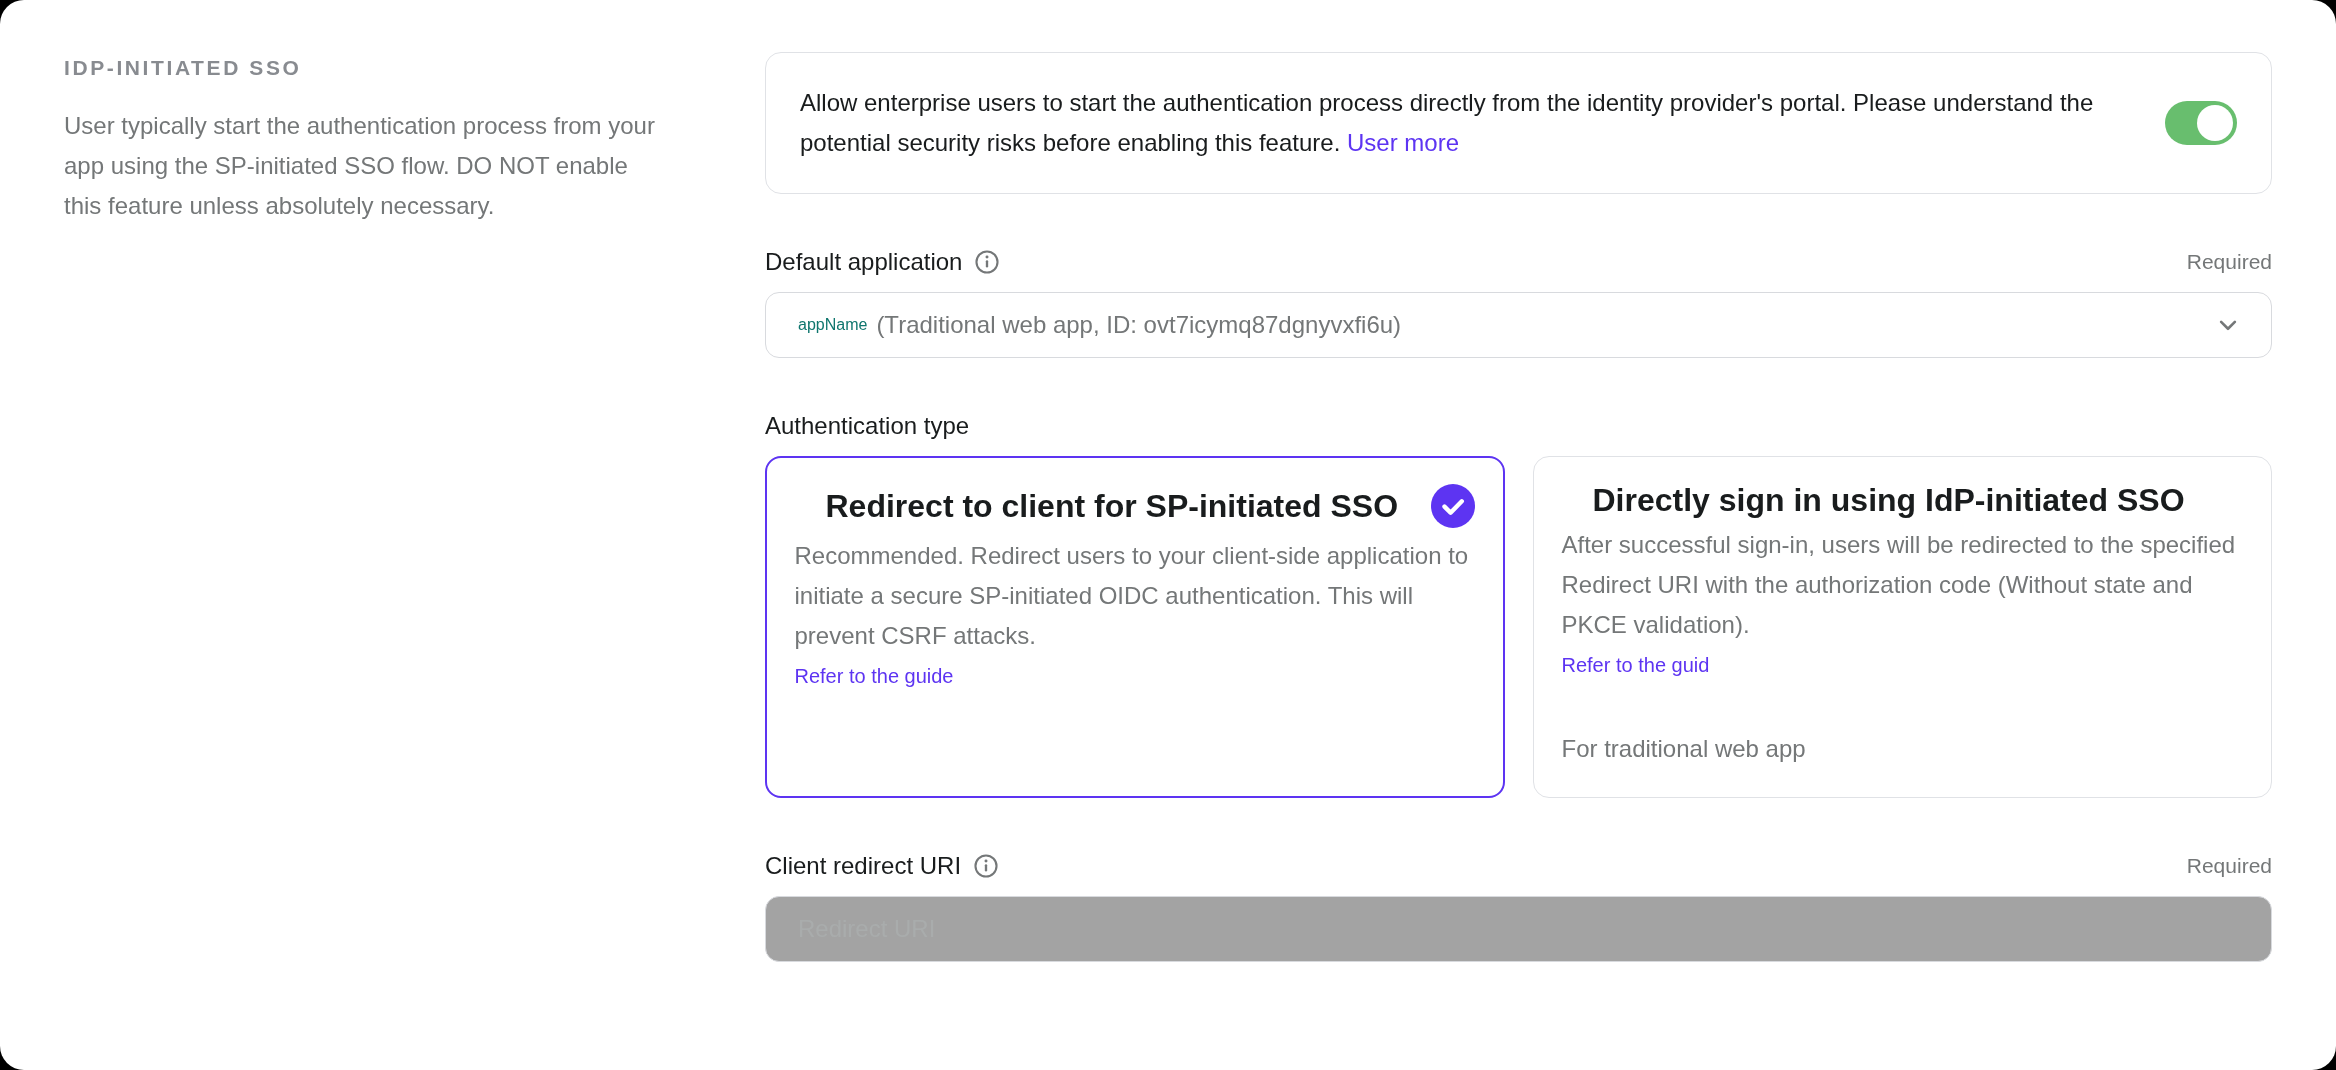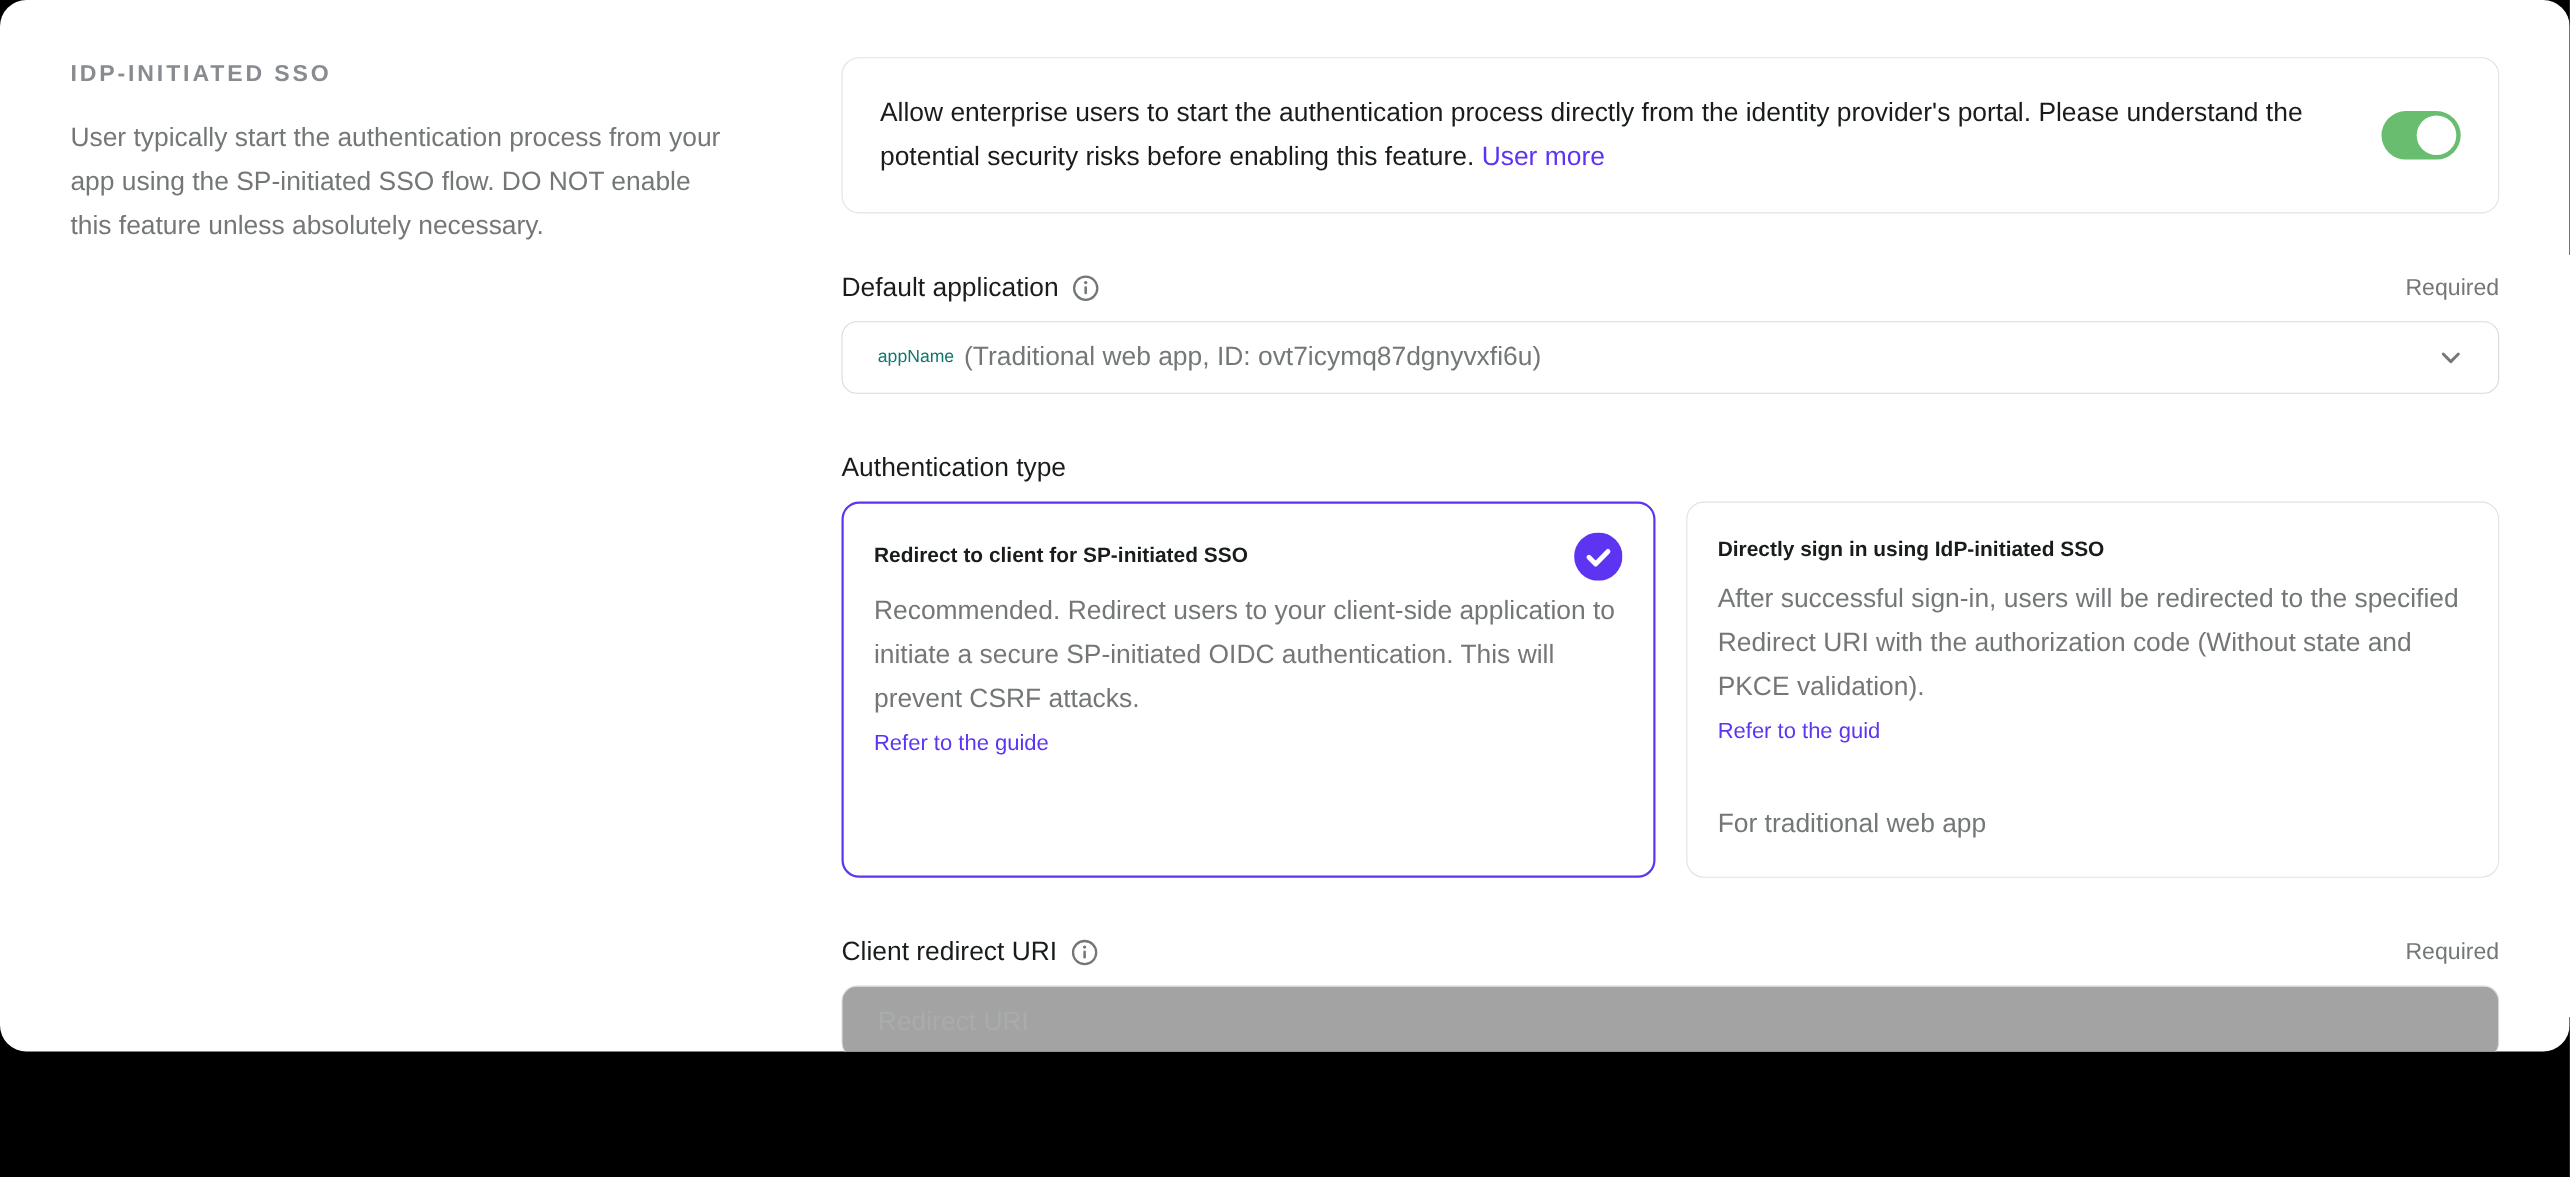--- a/index.html
+++ b/index.html
@@ -1,20 +1,20 @@
 <!DOCTYPE html>
 <html><head>
 <meta charset="utf-8">
 <style>
   * { box-sizing: border-box; margin: 0; padding: 0; }
   html, body { width: 2336px; height: 1070px; background: #000; }
   body { font-family: "Liberation Sans", sans-serif; }
 
   .page {
-    width: 2336px; height: 956px;
+    width: 2336px; height: 1070px;
     background: #ffffff;
     border-radius: 24px;
     overflow: hidden;
     display: flex;
   }
 
   
   .sidebar {
     width: 765px;
     flex: 0 0 765px;
@@ -137,24 +137,25 @@
     border: 2px solid #5d34f2;
     padding: 25.5px 27.5px 27.5px 27.5px;
   }
   .radio-title-row {
     display: flex;
     align-items: center;
     justify-content: space-between;
     gap: 16px;
   }
   .radio-title {
-    font-size: 19px;
+    font-size: 32px;
     font-weight: 600;
     color: #191c1d;
     line-height: 34px;
+    margin-left: 31px;
   }
   .check-badge { flex: 0 0 auto; display: inline-flex; }
   .radio-desc {
     margin-top: 8px;
     font-size: 24px;
     line-height: 40px;
     color: #747778;
   }
   .radio-link {
     font-size: 20px;

